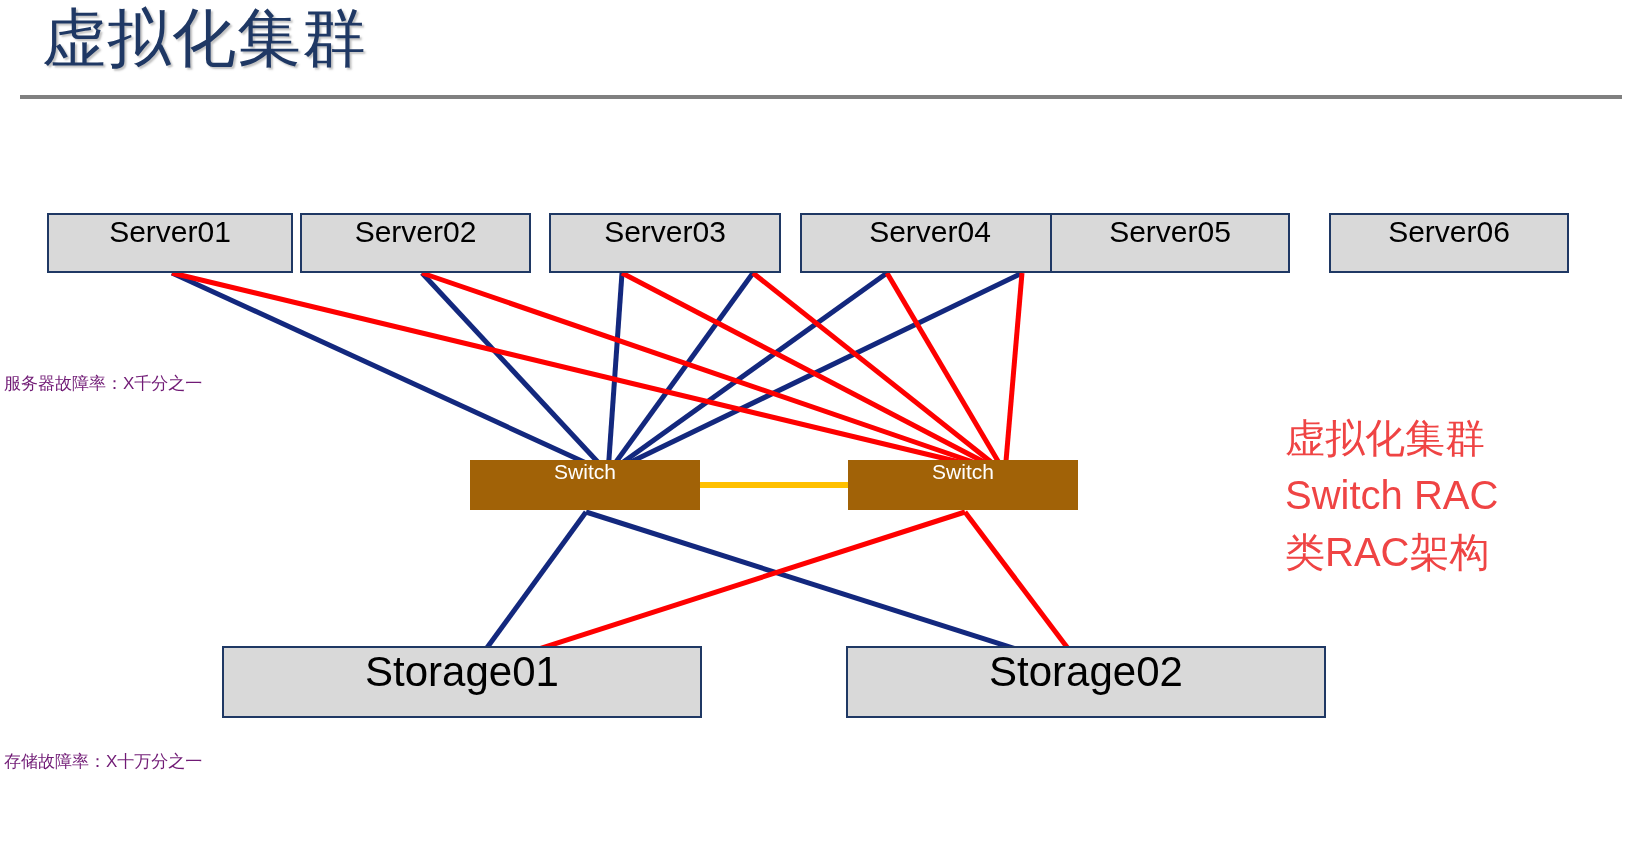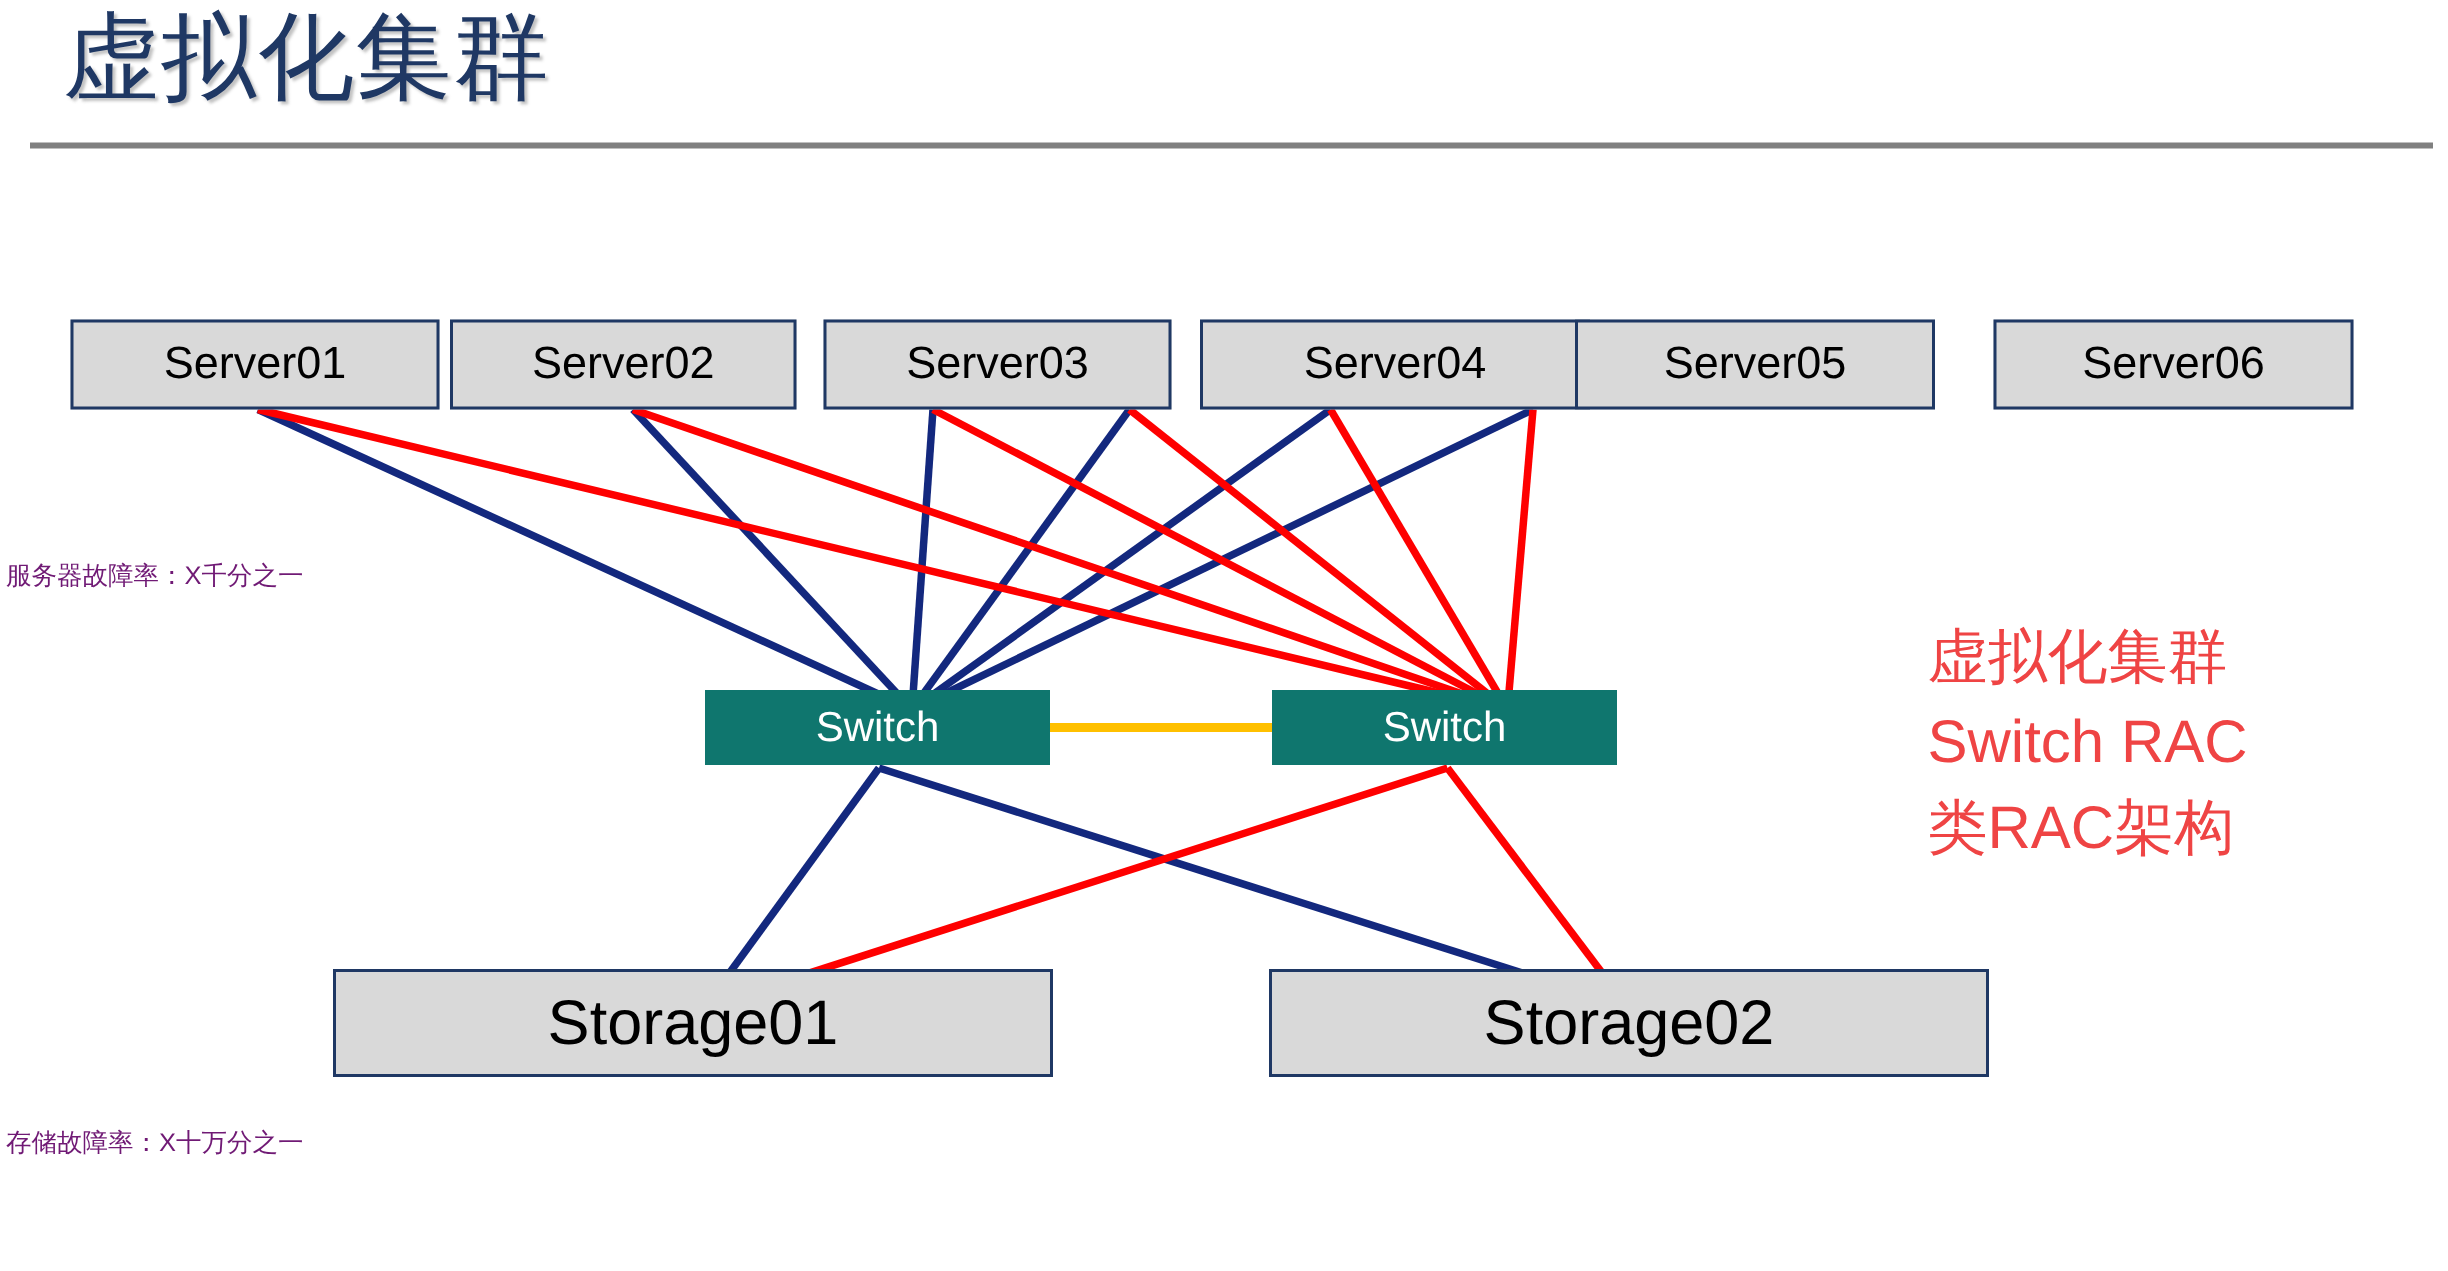--- a/index.html
+++ b/index.html
@@ -45,44 +45,44 @@
     top: 0;
     width: 1632px;
     height: 847px;
   }
 
   
   .node {
     position: absolute;
     box-sizing: border-box;
     display: flex;
-    align-items: center;
+    align-items: flex-start;
     justify-content: center;
     white-space: nowrap;
   }
   .node.server {
     background: #d9d9d9;
     border: 2px solid #1f3864;
     font-size: 30px;
     color: #000000;
     height: 60px;
     top: 213px;
   }
   .node.storage {
     background: #d9d9d9;
     border: 2px solid #1f3864;
     font-size: 42px;
     color: #000000;
     height: 72px;
     top: 646px;
   }
   .node.switch {
-    background: #0f766e;
+    background: #a16207;
     border: none;
-    font-size: 28px;
+    font-size: 21px;
     color: #ffffff;
     height: 50px;
     top: 473px;
   }
 
   
   .annotation {
     position: absolute;
     font-size: 17px;
     color: #701a75;

